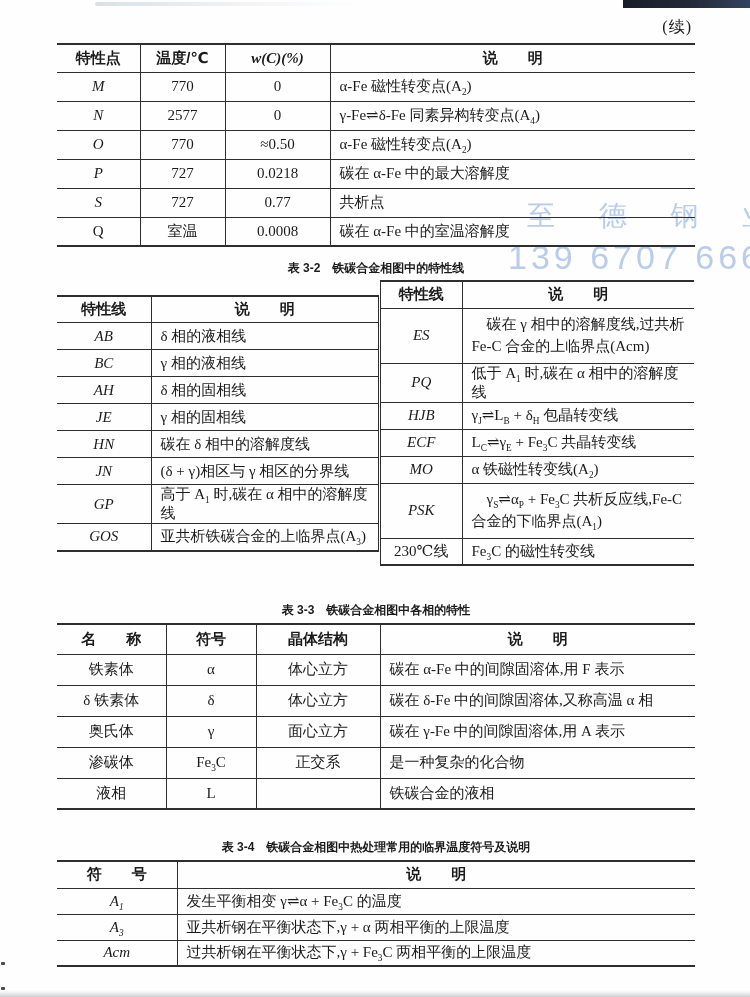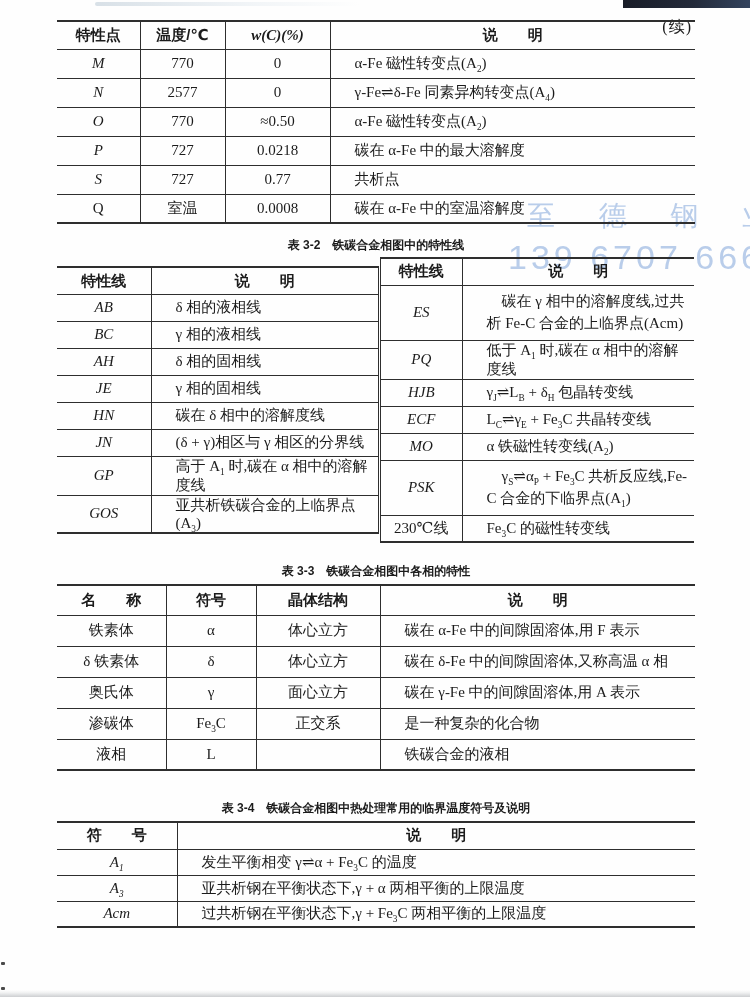--- a/index.html
+++ b/index.html
@@ -32,34 +32,34 @@
 
   table { border-collapse:collapse; width:100%; table-layout:fixed;
           border-top:2px solid #2e2e2e; border-bottom:2px solid #2e2e2e; }
   td, th { border:1px solid #2e2e2e; font-size:15px; padding:0 6px; overflow:hidden; }
   tr > *:first-child { border-left:0; }
   tr > *:last-child  { border-right:0; }
   th { font-weight:bold; font-family:"Liberation Sans","DejaVu Sans",sans-serif; text-align:center; }
   td.sym { text-align:center; font-style:italic; font-family:"Liberation Serif","DejaVu Serif",serif; }
   td.sym.upright { font-style:normal; }
   td.ctr { text-align:center; }
-  td.desc { text-align:left; padding-left:24px; }
+  td.desc { text-align:left; padding-left:9px; }
   sub { font-size:0.62em; line-height:0; }
   th.serif-i { font-family:"Liberation Serif","DejaVu Serif",serif; font-style:italic; }
 
   .t1 th { height:28px; }
   .t1 td { height:29px; }
 
   .tbl-title { text-align:center; font-weight:bold; font-size:12px;
     font-family:"Liberation Sans","DejaVu Sans",sans-serif; white-space:pre; }
   .title-32 { margin-top:13px; margin-bottom:3px; }
-  .title-33 { margin-top:20px; margin-bottom:4px; }
+  .title-33 { margin-top:36px; margin-bottom:4px; }
   .title-34 { margin-top:29px; margin-bottom:4px; }
 
-  .tbl1-wrap { margin-top:20px; }
+  .tbl1-wrap { margin-top:43px; }
 
   .split { display:flex; align-items:center; }
   .split .hl { width:322px; border-right:1px solid #2e2e2e; }
   .split .hr { width:314px; border-left:1px solid #2e2e2e; margin-left:1px; }
   .split table { height:100%; }
   .half th { height:27px; }
   .half td { height:27px; }
   .half td.tall { height:55px; line-height:1.45; padding-top:2px; padding-bottom:2px; }
   .half td.desc.tall { text-indent:1em; }
 

